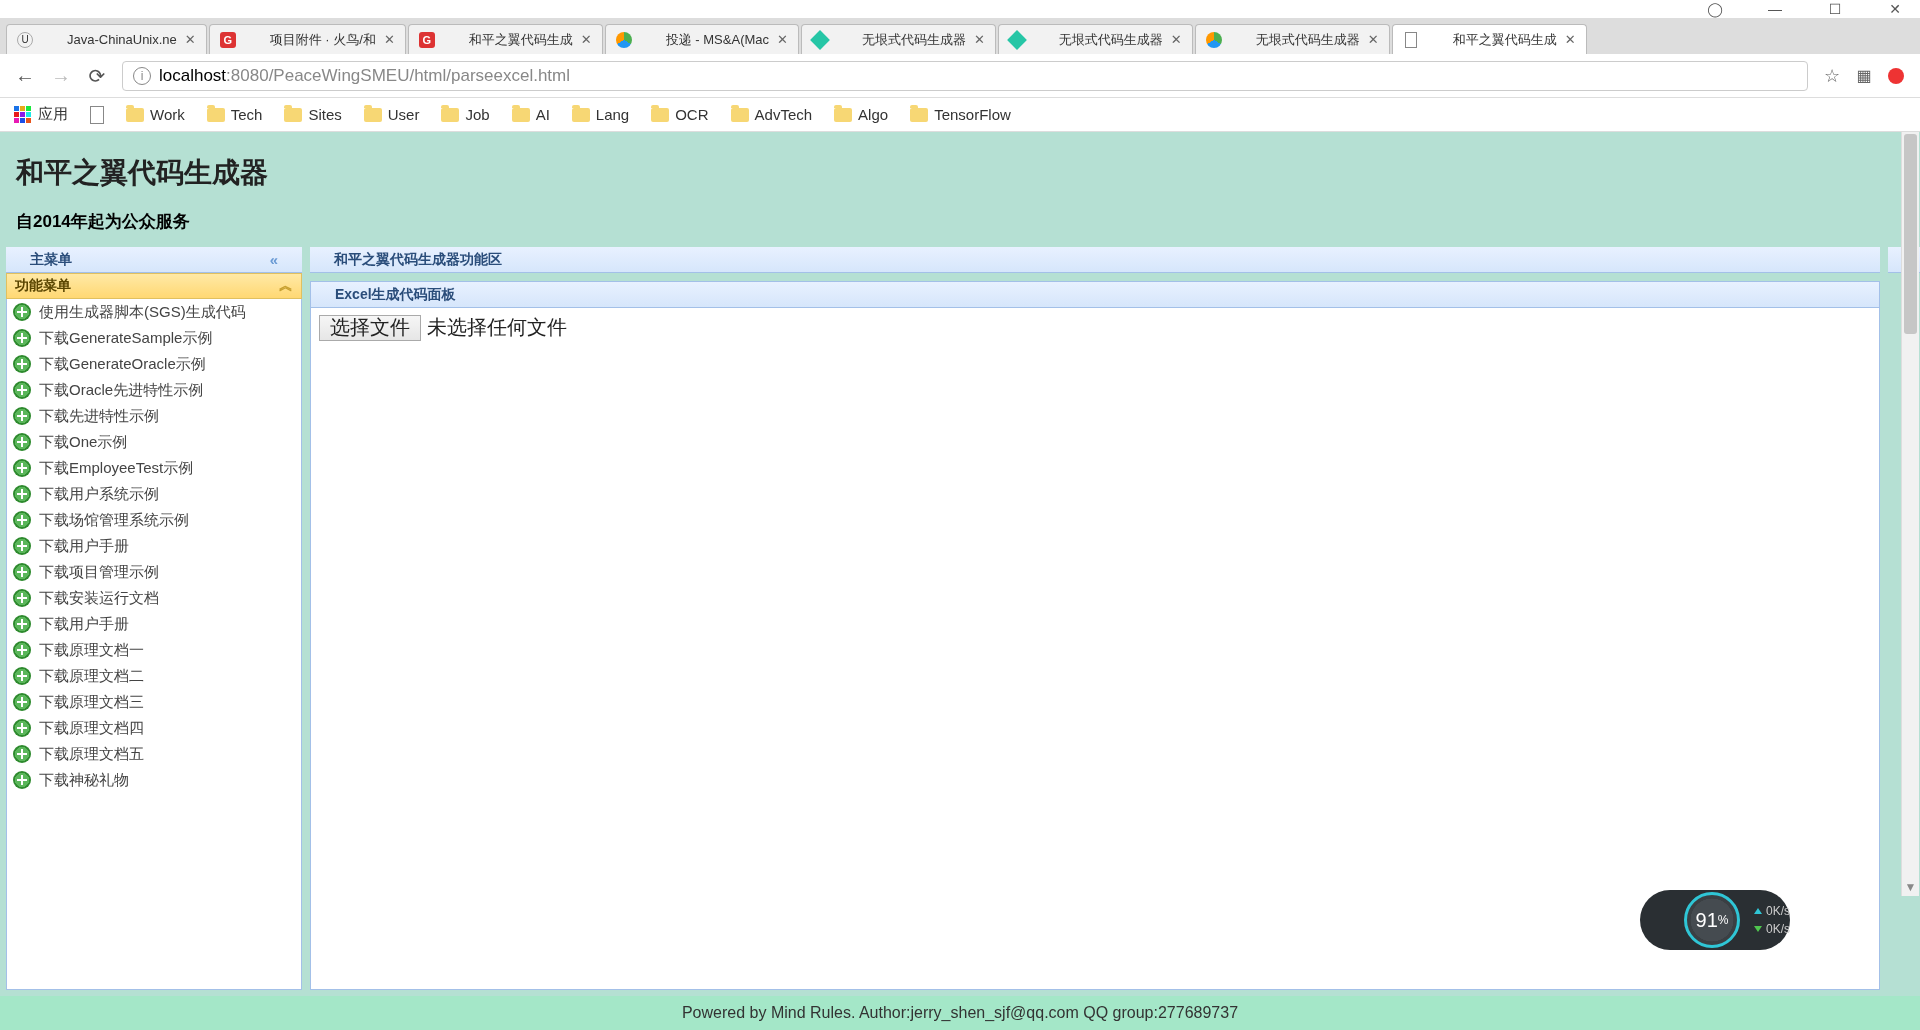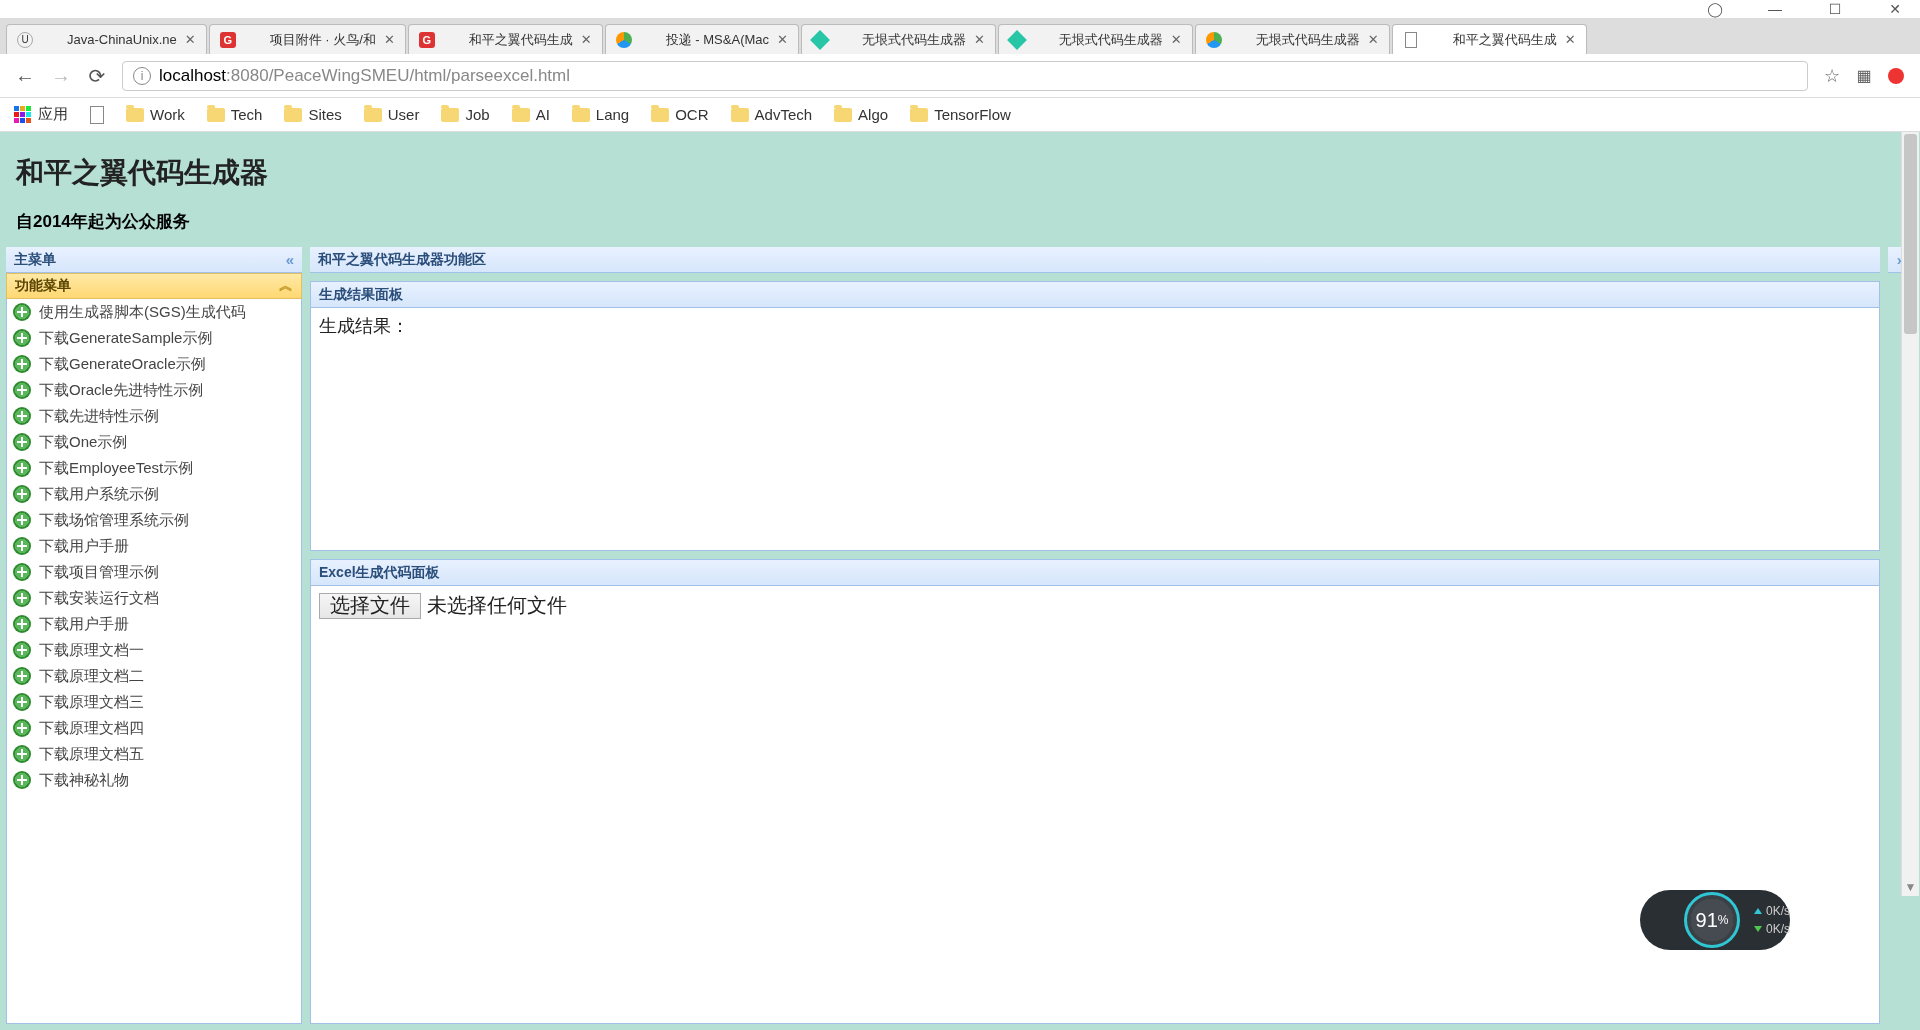--- a/index.html
+++ b/index.html
@@ -44,21 +44,21 @@
 .bm-item .folder::before{content:"";position:absolute;top:-3px;left:0;width:8px;height:3px;background:#f7d774;border-radius:2px 2px 0 0;}
 .bm-item .file{ width:14px; height:18px; border:1px solid #888;}
 
 .page{ height: 898px; background:#b5e0d3; display:flex; flex-direction:column;}
 .pg-head{ padding:22px 16px 8px 16px;}
 .pg-title{ font-size:28px; font-weight:bold; color:#222;}
 .pg-sub{ font-size:17px; font-weight:bold; margin-top:18px; color:#000;}
 .pg-body{ flex:1; display:flex; padding:6px; gap:8px; min-height:0;}
 .left-col{ width:296px; display:flex; flex-direction:column;}
 .panel{ border:1px solid #a3c0e8; background:#fff;}
-.panel-head{ height:26px; background:linear-gradient(#e8f1ff,#d6e6fb); border-bottom:1px solid #a3c0e8; display:flex; align-items:center; padding:0 8px; font-size:14px; color:#2a4d7a; font-weight:bold; justify-content:space-between;}
+.panel-head{ height:26px; background:linear-gradient(#e8f1ff,#d6e6fb); border-bottom:1px solid #a3c0e8; display:flex; align-items:center; padding:0 24px; font-size:14px; color:#2a4d7a; font-weight:bold; justify-content:space-between;}
 .panel-head .chev{ color:#6a9ad4; font-size:15px;}
 .accordion-hdr{ height:26px; background:linear-gradient(#ffe9a6,#ffd873); border:1px solid #e0c060; display:flex; align-items:center; padding:0 8px; font-size:14px; color:#5a4500; font-weight:bold; justify-content:space-between;text-align:right;}
 .accordion-hdr .chev{ color:#c8a030;}
 .menu-list{ flex:1; overflow:auto; background:#fff; border:1px solid #a3c0e8; border-top:none;}
 .menu-item{ height:26px; display:flex; align-items:center; padding:0 6px; font-size:15px; color:#444; gap:8px;}
 .plus-ico{ width:18px; height:18px; border-radius:50%; background:radial-gradient(circle,#5ab65a 55%,#2e8a2e 56%); position:relative; flex-shrink:0;}
 .plus-ico::before,.plus-ico::after{content:"";position:absolute;background:#fff;}
 .plus-ico::before{ left:4px; top:8px; width:10px; height:2px;}
 .plus-ico::after{ left:8px; top:4px; width:2px; height:10px;}
 .center-col{ flex:1; display:flex; flex-direction:column; gap:8px; min-width:0;}
@@ -339,47 +339,40 @@
             <span class="plus-ico"></span>
             <span>下载神秘礼物</span>
           </div>
         </div>
     </div>
 
     <div class="center-col">
       <div class="panel-head">
         <span>和平之翼代码生成器功能区</span>
       </div>
-      <div class="panel big-panel">
-        <div class="panel-head">
-            <span>生成结果面板</span>
-          </div>
-        <div class="panel-body">
-          <span>生成结果：</span>
-        </div>
-      </div>
       <div class="panel big-panel2">
         <div class="panel-head">
             <span>Excel生成代码面板</span>
           </div>
         <div class="panel-body">
           <div class="file-row">
             <div class="file-btn">选择文件</div>
             <div class="file-status">未选择任何文件</div>
           </div>
         </div>
       </div>
     </div>
 
     <div class="right-col">
       <div class="panel-head">
           <span class="chev">»</span>
         </div>
     </div>
   </div>
+  <div class="footer">Powered by Mind Rules. Author:jerry_shen_sjf@qq.com QQ group:277689737</div>
 </div>
 
 <div class="main-scroll">
   <div class="arr top">▲</div>
   <div class="thumb"></div>
   <div class="arr bot">▼</div>
 </div>
 
 <div class="widget">
   <div class="circle">

